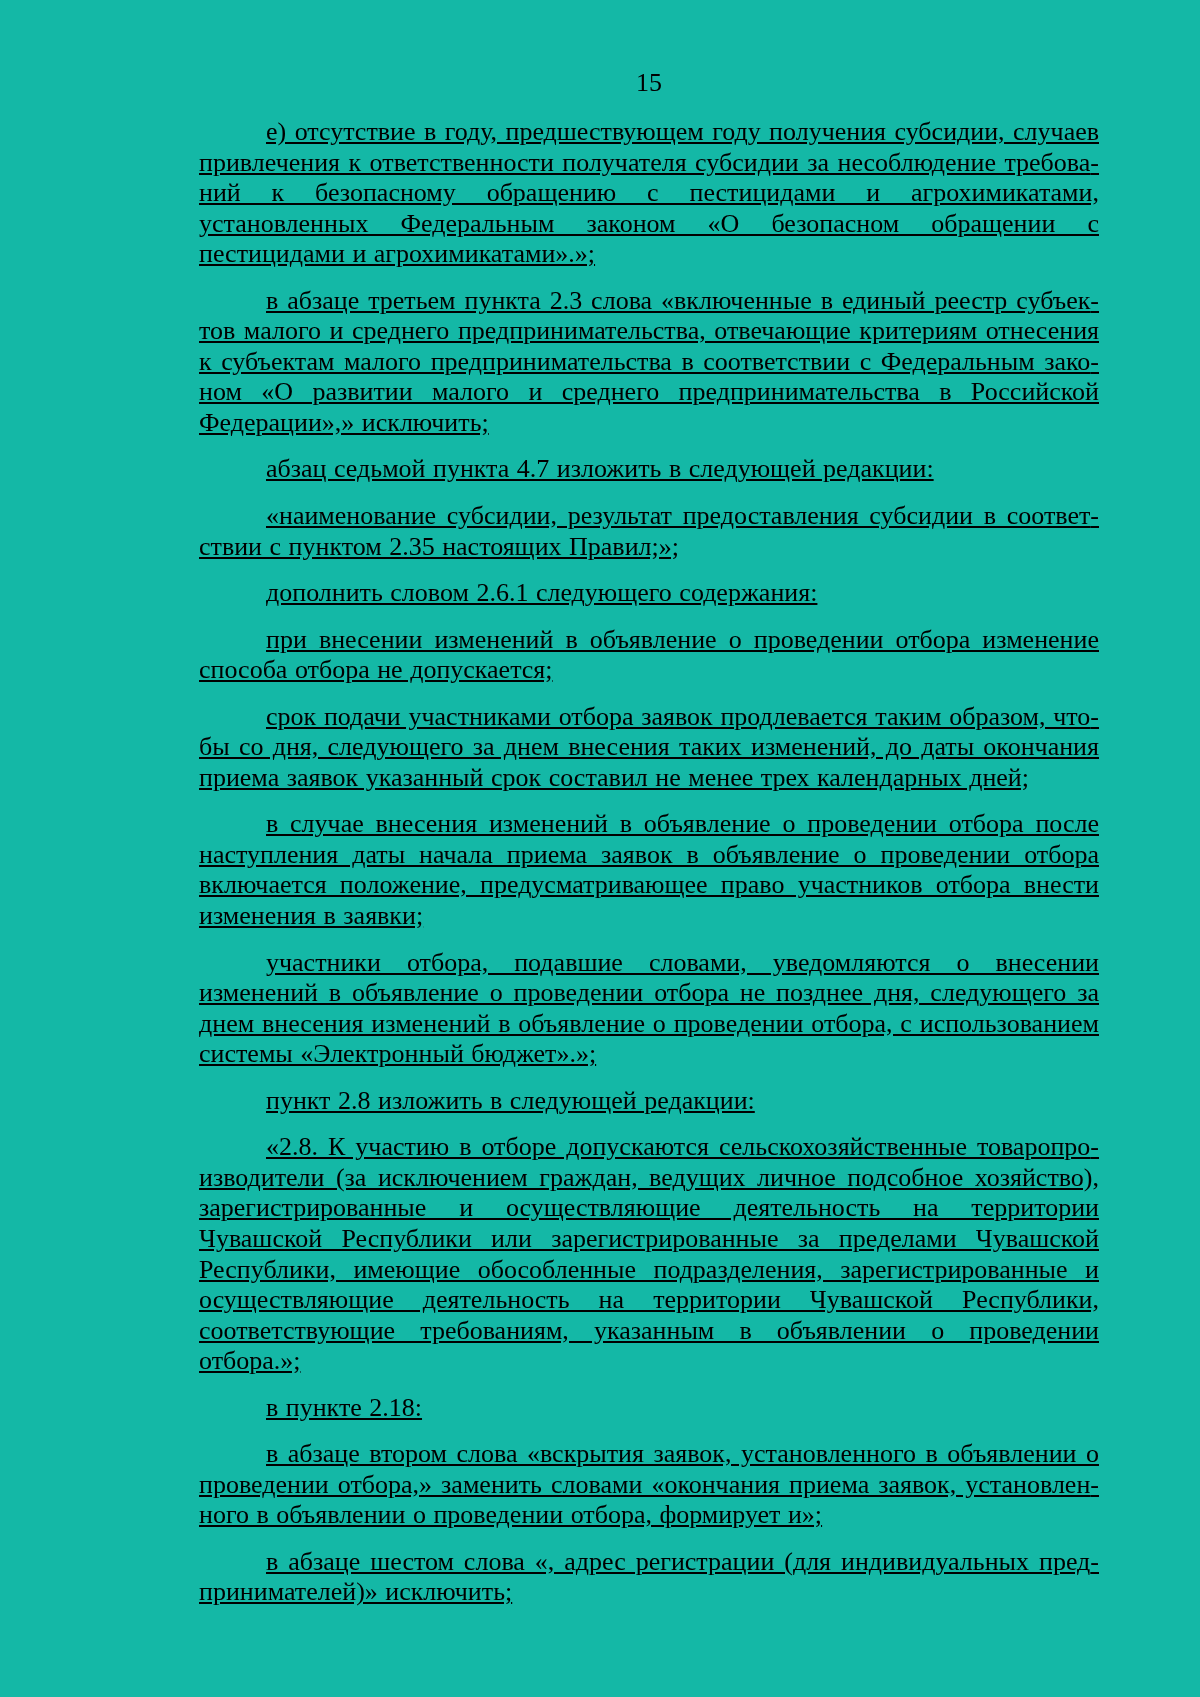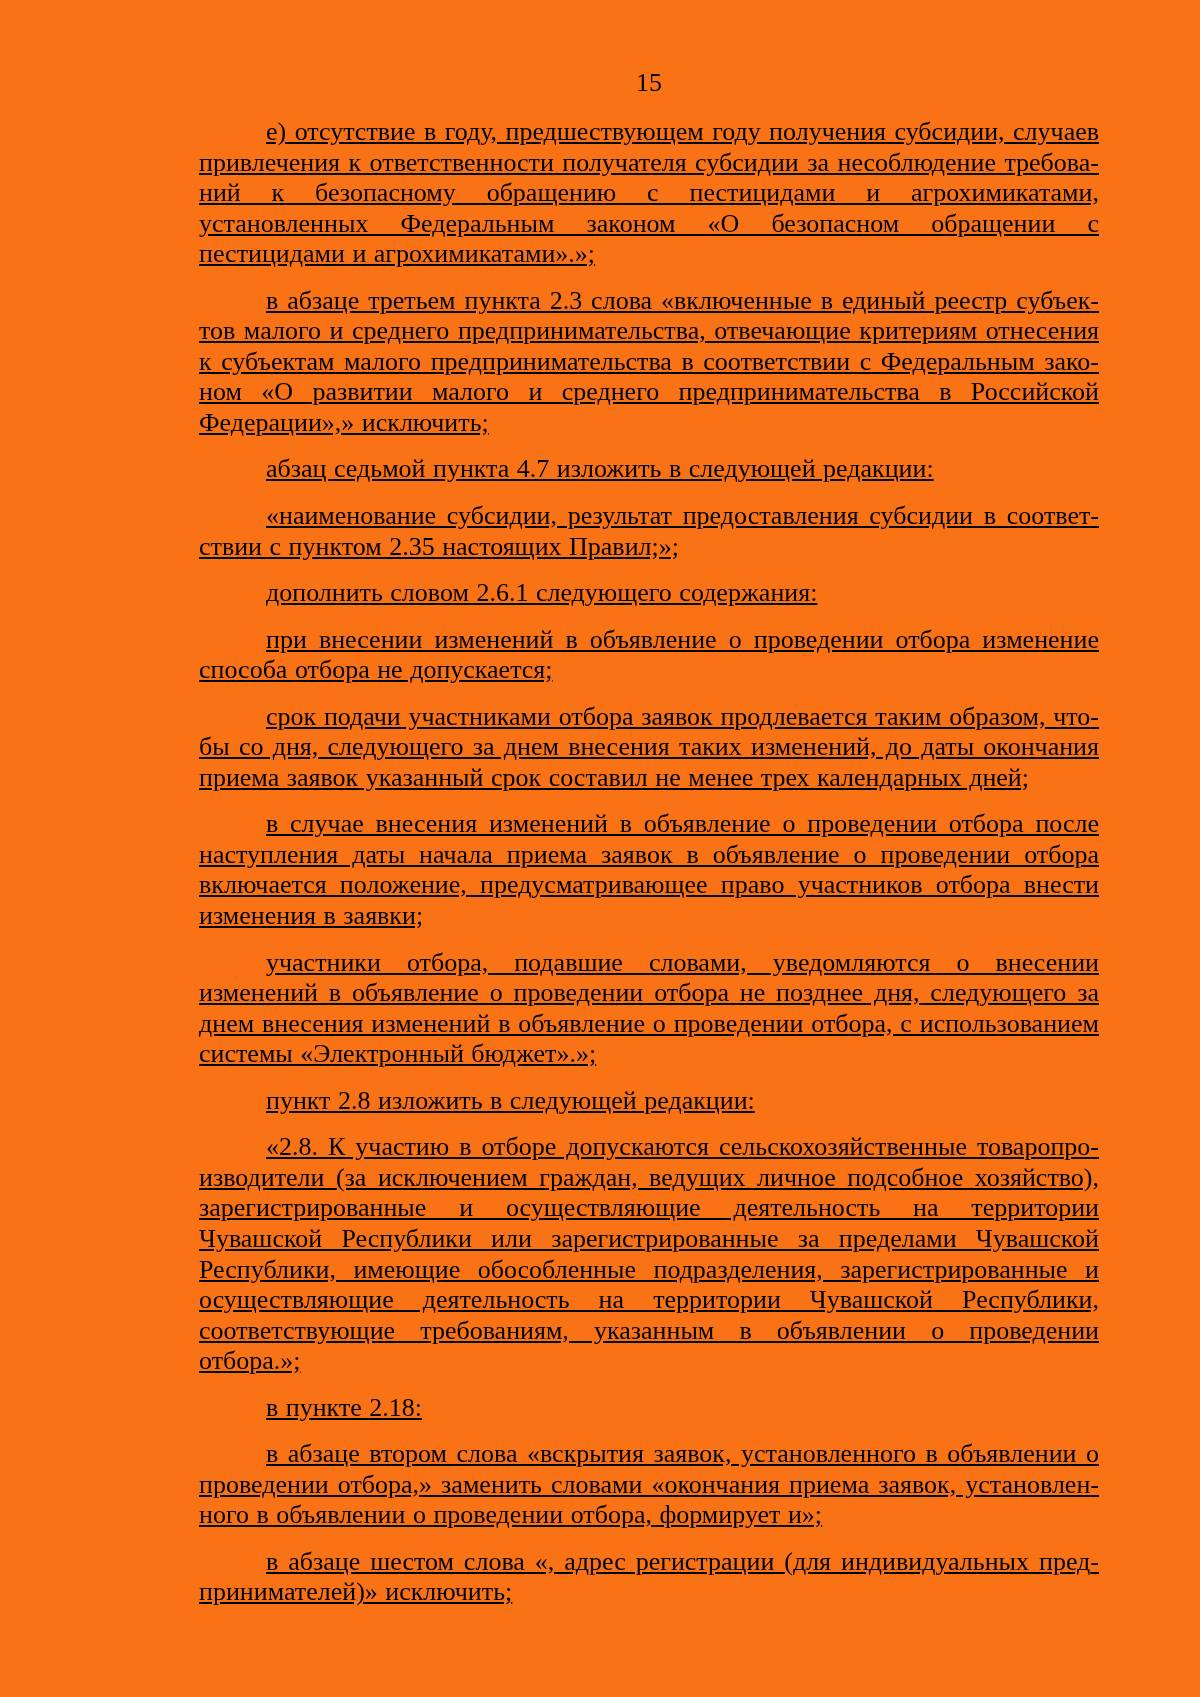--- a/index.html
+++ b/index.html
@@ -4,21 +4,21 @@
 <style>
   html, body {
     margin: 0;
     padding: 0;
     background: #ffffff;
   }
   .page {
     position: relative;
     width: 1200px;
     height: 1697px;
-    background: #f97316;
+    background: #14b8a6;
     overflow: hidden;
     color: #000000;
     font-family: "Liberation Serif", "DejaVu Serif", serif;
   }
   .page-number {
     position: absolute;
     top: 68px;
     left: 183px;
     width: 932px;
     text-align: center;

